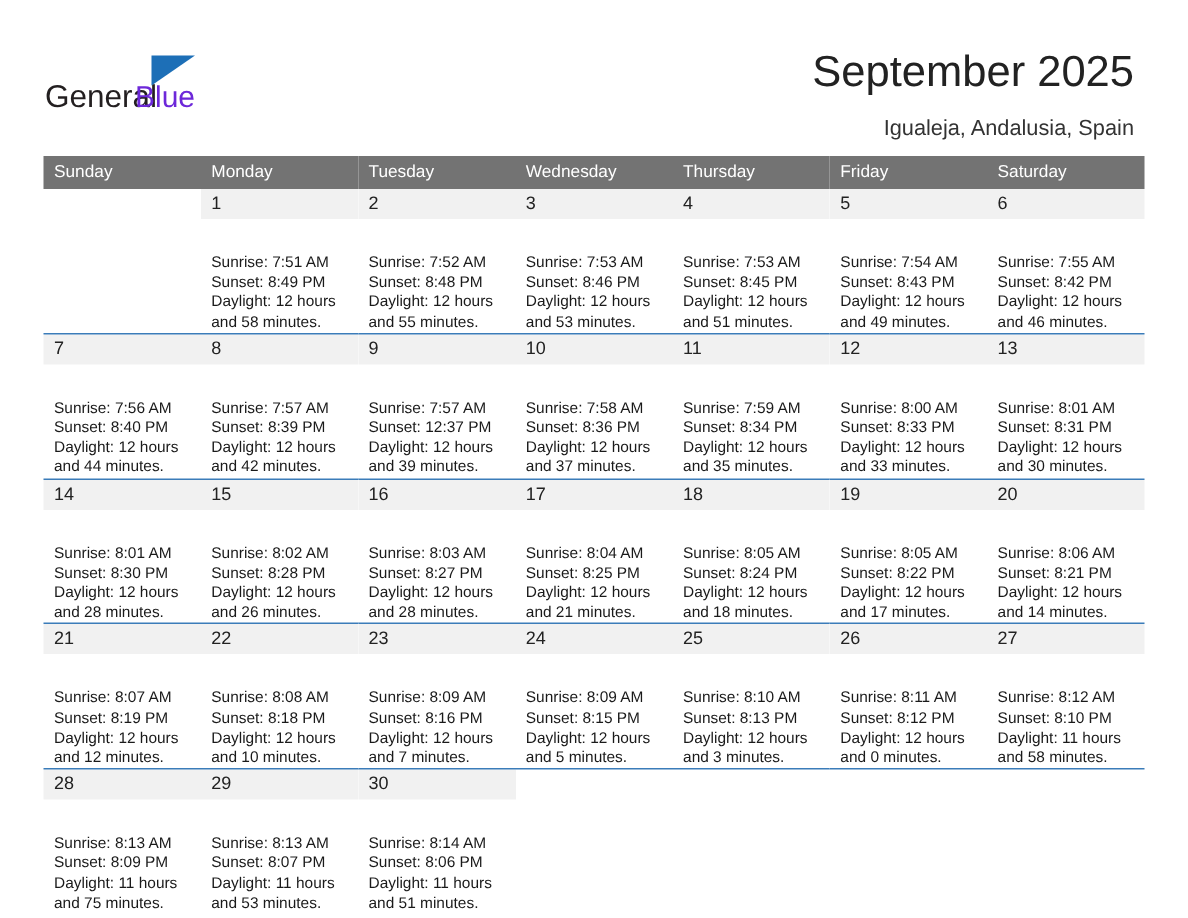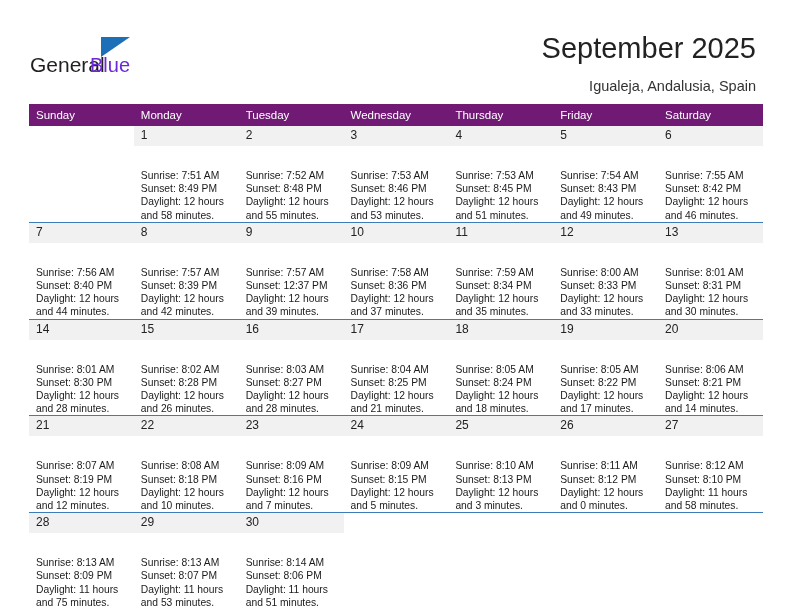--- a/index.html
+++ b/index.html
@@ -87,21 +87,21 @@
   
   .calendar {
     position: absolute;
     left: 29px;
     top: 104px;
     width: 734px;
     border-collapse: collapse;
     table-layout: fixed;
   }
   .calendar th {
-    background: #701a75;
+    background: #737373;
     color: #ffffff;
     font-size: 11.5px;
     font-weight: normal;
     text-align: left;
     padding: 5px 0 5px 7px;
     height: 12px;
     border: none;
   }
   .calendar td {
     width: 104.857px;

